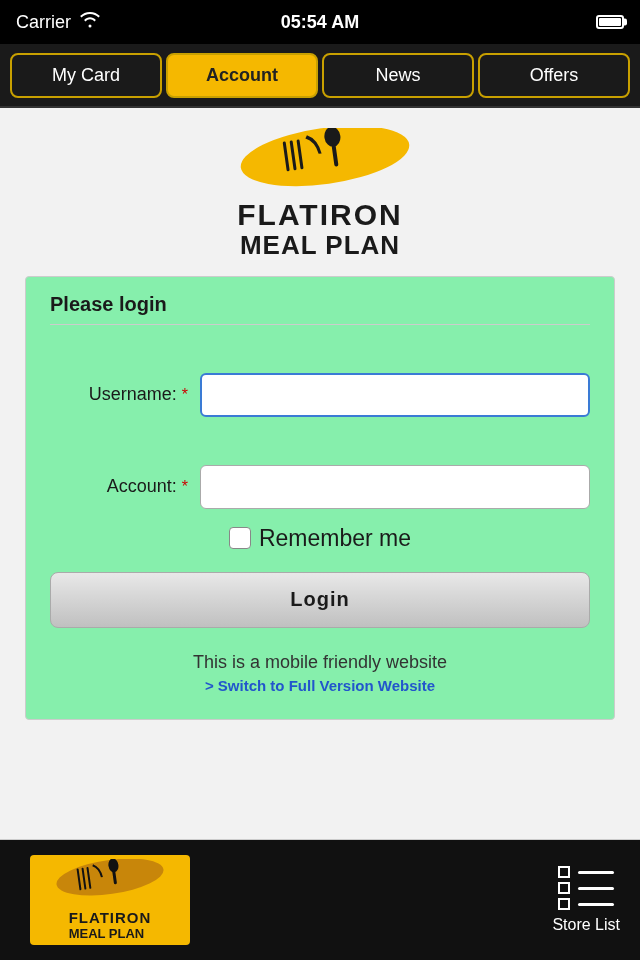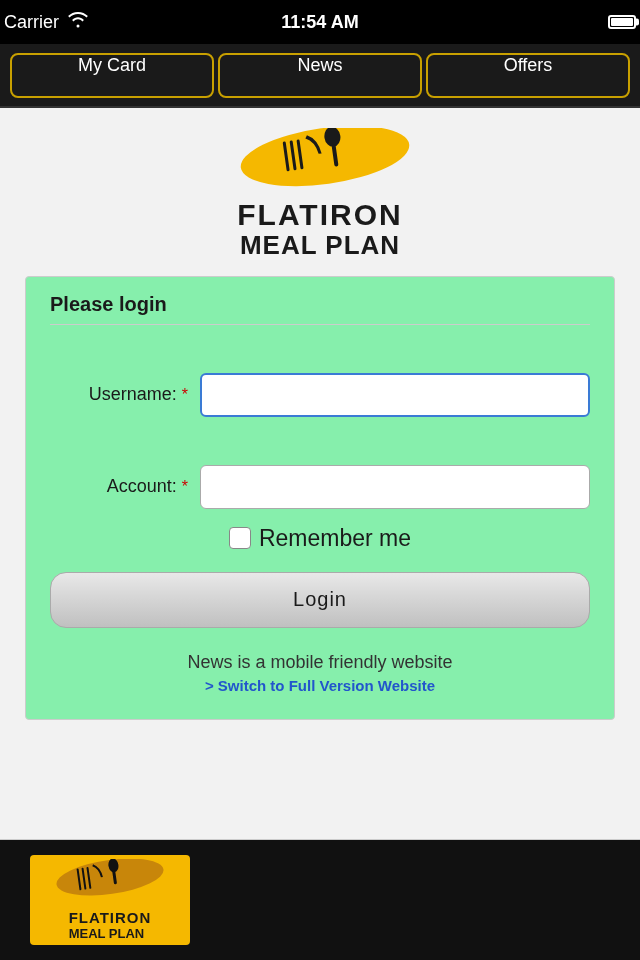--- a/index.html
+++ b/index.html
@@ -12,21 +12,21 @@
     }
 
     
     .status-bar {
       width: 100%;
       height: 44px;
       background: #000;
       display: flex;
       align-items: center;
       justify-content: space-between;
-      padding: 0 4px;
+      padding: 0 16px;
       color: #fff;
       font-size: 18px;
       font-weight: 500;
       gap: 40px;
     }
     .status-bar .time {
       position: absolute;
       left: 50%;
       transform: translateX(-50%);
       font-size: 18px;
@@ -65,21 +65,21 @@
       display: flex;
       align-items: center;
       padding: 8px 10px;
       gap: 4px;
       border-bottom: 2px solid #333;
     }
     .tab-item {
       flex: 1;
       height: 45px;
       display: flex;
-      align-items: flex-start;
+      align-items: center;
       justify-content: center;
       border-radius: 8px;
       border: 2px solid #c8a000;
       color: #fff;
       font-size: 18px;
       font-weight: 500;
       cursor: pointer;
       background: transparent;
     }
     .tab-item.active {
@@ -188,23 +188,23 @@
     }
     .remember-label {
       font-size: 23px;
       color: #1a1a1a;
     }
     .login-btn {
       width: 100%;
       height: 56px;
       background: linear-gradient(to bottom, #e8e8e8, #c0c0c0);
       border: 1px solid #aaa;
-      border-radius: 16px;
+      border-radius: 8px;
       font-size: 20px;
-      font-weight: 400;
+      font-weight: 700;
       color: #1a1a1a;
       cursor: pointer;
       letter-spacing: 1px;
     }
 
     
     .info-text {
       text-align: center;
       margin-top: 24px;
     }
@@ -302,31 +302,34 @@
   <div class="status-left">
     <span>Carrier</span>
     <span>
       <svg width="22" height="16" viewBox="0 0 22 16" fill="white">
         <path d="M11 12.5a1.5 1.5 0 1 1 0 3 1.5 1.5 0 0 1 0-3z"></path>
         <path d="M6.5 9.5C7.9 8.1 9.4 7.3 11 7.3s3.1.8 4.5 2.2l1.4-1.4C15.1 6.3 13.1 5.3 11 5.3S6.9 6.3 5.1 8.1l1.4 1.4z"></path>
         <path d="M2.5 5.5C4.7 3.3 7.7 2 11 2s6.3 1.3 8.5 3.5l1.4-1.4C18.4 1.6 14.9 0 11 0S3.6 1.6 1.1 4.1l1.4 1.4z"></path>
       </svg>
     </span>
   </div>
-  <span class="time">11:54 AM</span>
+  <span class="time">05:54 AM</span>
   <div class="status-right">
     <div class="battery-icon">
       <div class="battery-fill"></div>
     </div>
   </div>
 </div>
 
 <div class="tab-bar">
   <div class="tab-item">
     <span>My Card</span>
+  </div>
+  <div class="tab-item active">
+    <span>Account</span>
   </div>
   <div class="tab-item">
     <span>News</span>
   </div>
   <div class="tab-item">
     <span>Offers</span>
   </div>
 </div>
 
 <div class="main-content">
@@ -374,21 +377,21 @@
     </div>
 
     <div class="remember-row">
       <input type="checkbox" class="remember-checkbox" style="">
       <span class="remember-label">Remember me</span>
     </div>
 
     <button class="login-btn">Login</button>
 
     <div class="info-text">
-      <div class="main-text">News is a mobile friendly website</div>
+      <div class="main-text">This is a mobile friendly website</div>
       <a class="link-text" href="#">&gt; Switch to Full Version Website</a>
     </div>
   </div>
 </div>
 
 <div class="footer">
   <div class="footer-logo-box">
     <svg class="footer-logo-graphic" viewBox="0 0 120 50" xmlns="http://www.w3.org/2000/svg">
       <ellipse cx="60" cy="18" rx="54" ry="17" fill="#c8860a" transform="rotate(-8, 60, 18)"></ellipse>
       <rect x="28" y="5" width="2" height="22" rx="1" fill="#111" transform="rotate(-8, 60, 18)"></rect>
@@ -397,13 +400,30 @@
       <path d="M45 3 Q52 7 53 17 L51 17 Q50 8 44 5 Z" fill="#111" transform="rotate(-8, 60, 18)"></path>
       <ellipse cx="65" cy="7" rx="5" ry="7" fill="#111" transform="rotate(-8, 60, 18)"></ellipse>
       <rect x="63" y="12" width="3" height="14" rx="1.5" fill="#111" transform="rotate(-8, 60, 18)"></rect>
     </svg>
     <div class="logo-text2">
       <div class="line1" style="font-size:15px;font-weight:700;color:#1a1a1a;letter-spacing:1px;">FLATIRON</div>
       <div class="line2" style="font-size:13px;font-weight:900;color:#1a1a1a;">MEAL PLAN</div>
     </div>
   </div>
 
+  <div class="store-list-btn">
+    <div class="store-list-icon">
+      <div class="icon-row">
+        <div class="icon-square"></div>
+        <div class="icon-line"></div>
+      </div>
+      <div class="icon-row">
+        <div class="icon-square"></div>
+        <div class="icon-line"></div>
+      </div>
+      <div class="icon-row">
+        <div class="icon-square"></div>
+        <div class="icon-line"></div>
+      </div>
+    </div>
+    <span class="store-list-label">Store List</span>
+  </div>
 </div>
 
 </body></html>

